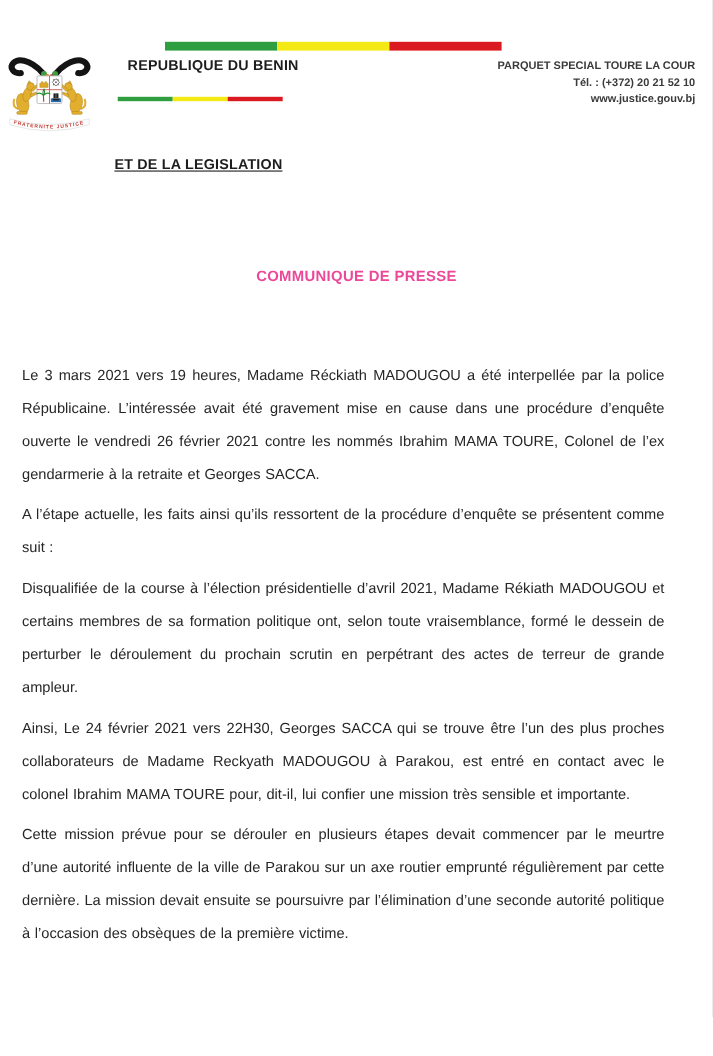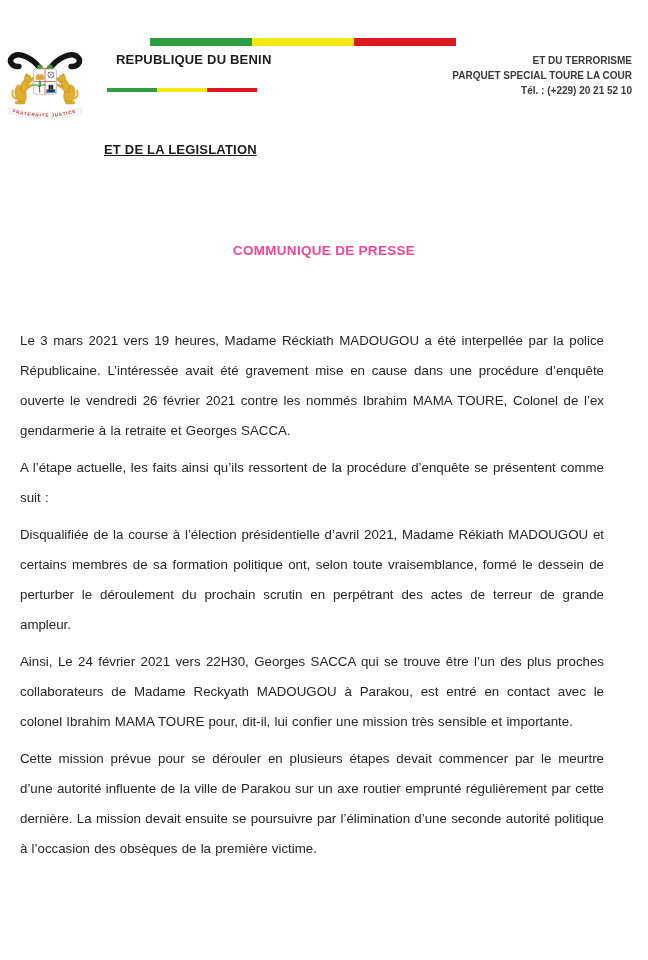--- a/index.html
+++ b/index.html
@@ -115,23 +115,23 @@
 
   <div class="bar bar-small">
     <div class="seg" style="background-color: rgb(47, 158, 65);"></div>
     <div class="seg" style="background-color: rgb(243, 234, 21);"></div>
     <div class="seg" style="background-color: rgb(218, 26, 32);"></div>
   </div>
 
   <div class="hdr-left ministry2">ET DE LA LEGISLATION</div>
 
   <div class="hdr-right">
-    <div>ET DU TERRORISME</div>
     <div>PARQUET SPECIAL TOURE LA COUR</div>
-    <div>Tél. : (+229) 20 21 52 10</div>
+    <div>Tél. : (+372) 20 21 52 10</div>
+    <div>www.justice.gouv.bj</div>
   </div>
 
   <div class="doc-title">COMMUNIQUE DE PRESSE</div>
 
   <div class="body-text">
     <p>Le 3 mars 2021 vers 19 heures, Madame Réckiath MADOUGOU a été interpellée par la police Républicaine. L’intéressée avait été gravement mise en cause dans une procédure d’enquête ouverte le vendredi 26 février 2021 contre les nommés Ibrahim MAMA TOURE, Colonel de l’ex gendarmerie à la retraite  et Georges SACCA.</p>
     <p>A l’étape actuelle, les faits ainsi qu’ils ressortent de la procédure d’enquête se présentent comme suit :</p>
     <p>Disqualifiée de la course à l’élection présidentielle d’avril 2021, Madame Rékiath MADOUGOU et certains membres de sa formation politique ont, selon toute vraisemblance, formé le dessein de perturber le déroulement du prochain scrutin en perpétrant des actes de terreur de grande ampleur.</p>
     <p>Ainsi, Le 24 février 2021 vers 22H30, Georges SACCA qui se trouve être l’un des plus proches collaborateurs de Madame Reckyath MADOUGOU à Parakou, est entré en contact avec le colonel Ibrahim MAMA TOURE pour, dit-il, lui confier une mission très sensible et importante.</p>
     <p>Cette mission prévue pour se dérouler en plusieurs étapes devait commencer par le meurtre d’une autorité influente de la ville de Parakou sur un axe routier emprunté régulièrement par cette dernière. La mission devait ensuite se poursuivre par l’élimination d’une seconde autorité politique à l’occasion des obsèques de la première victime.</p>

